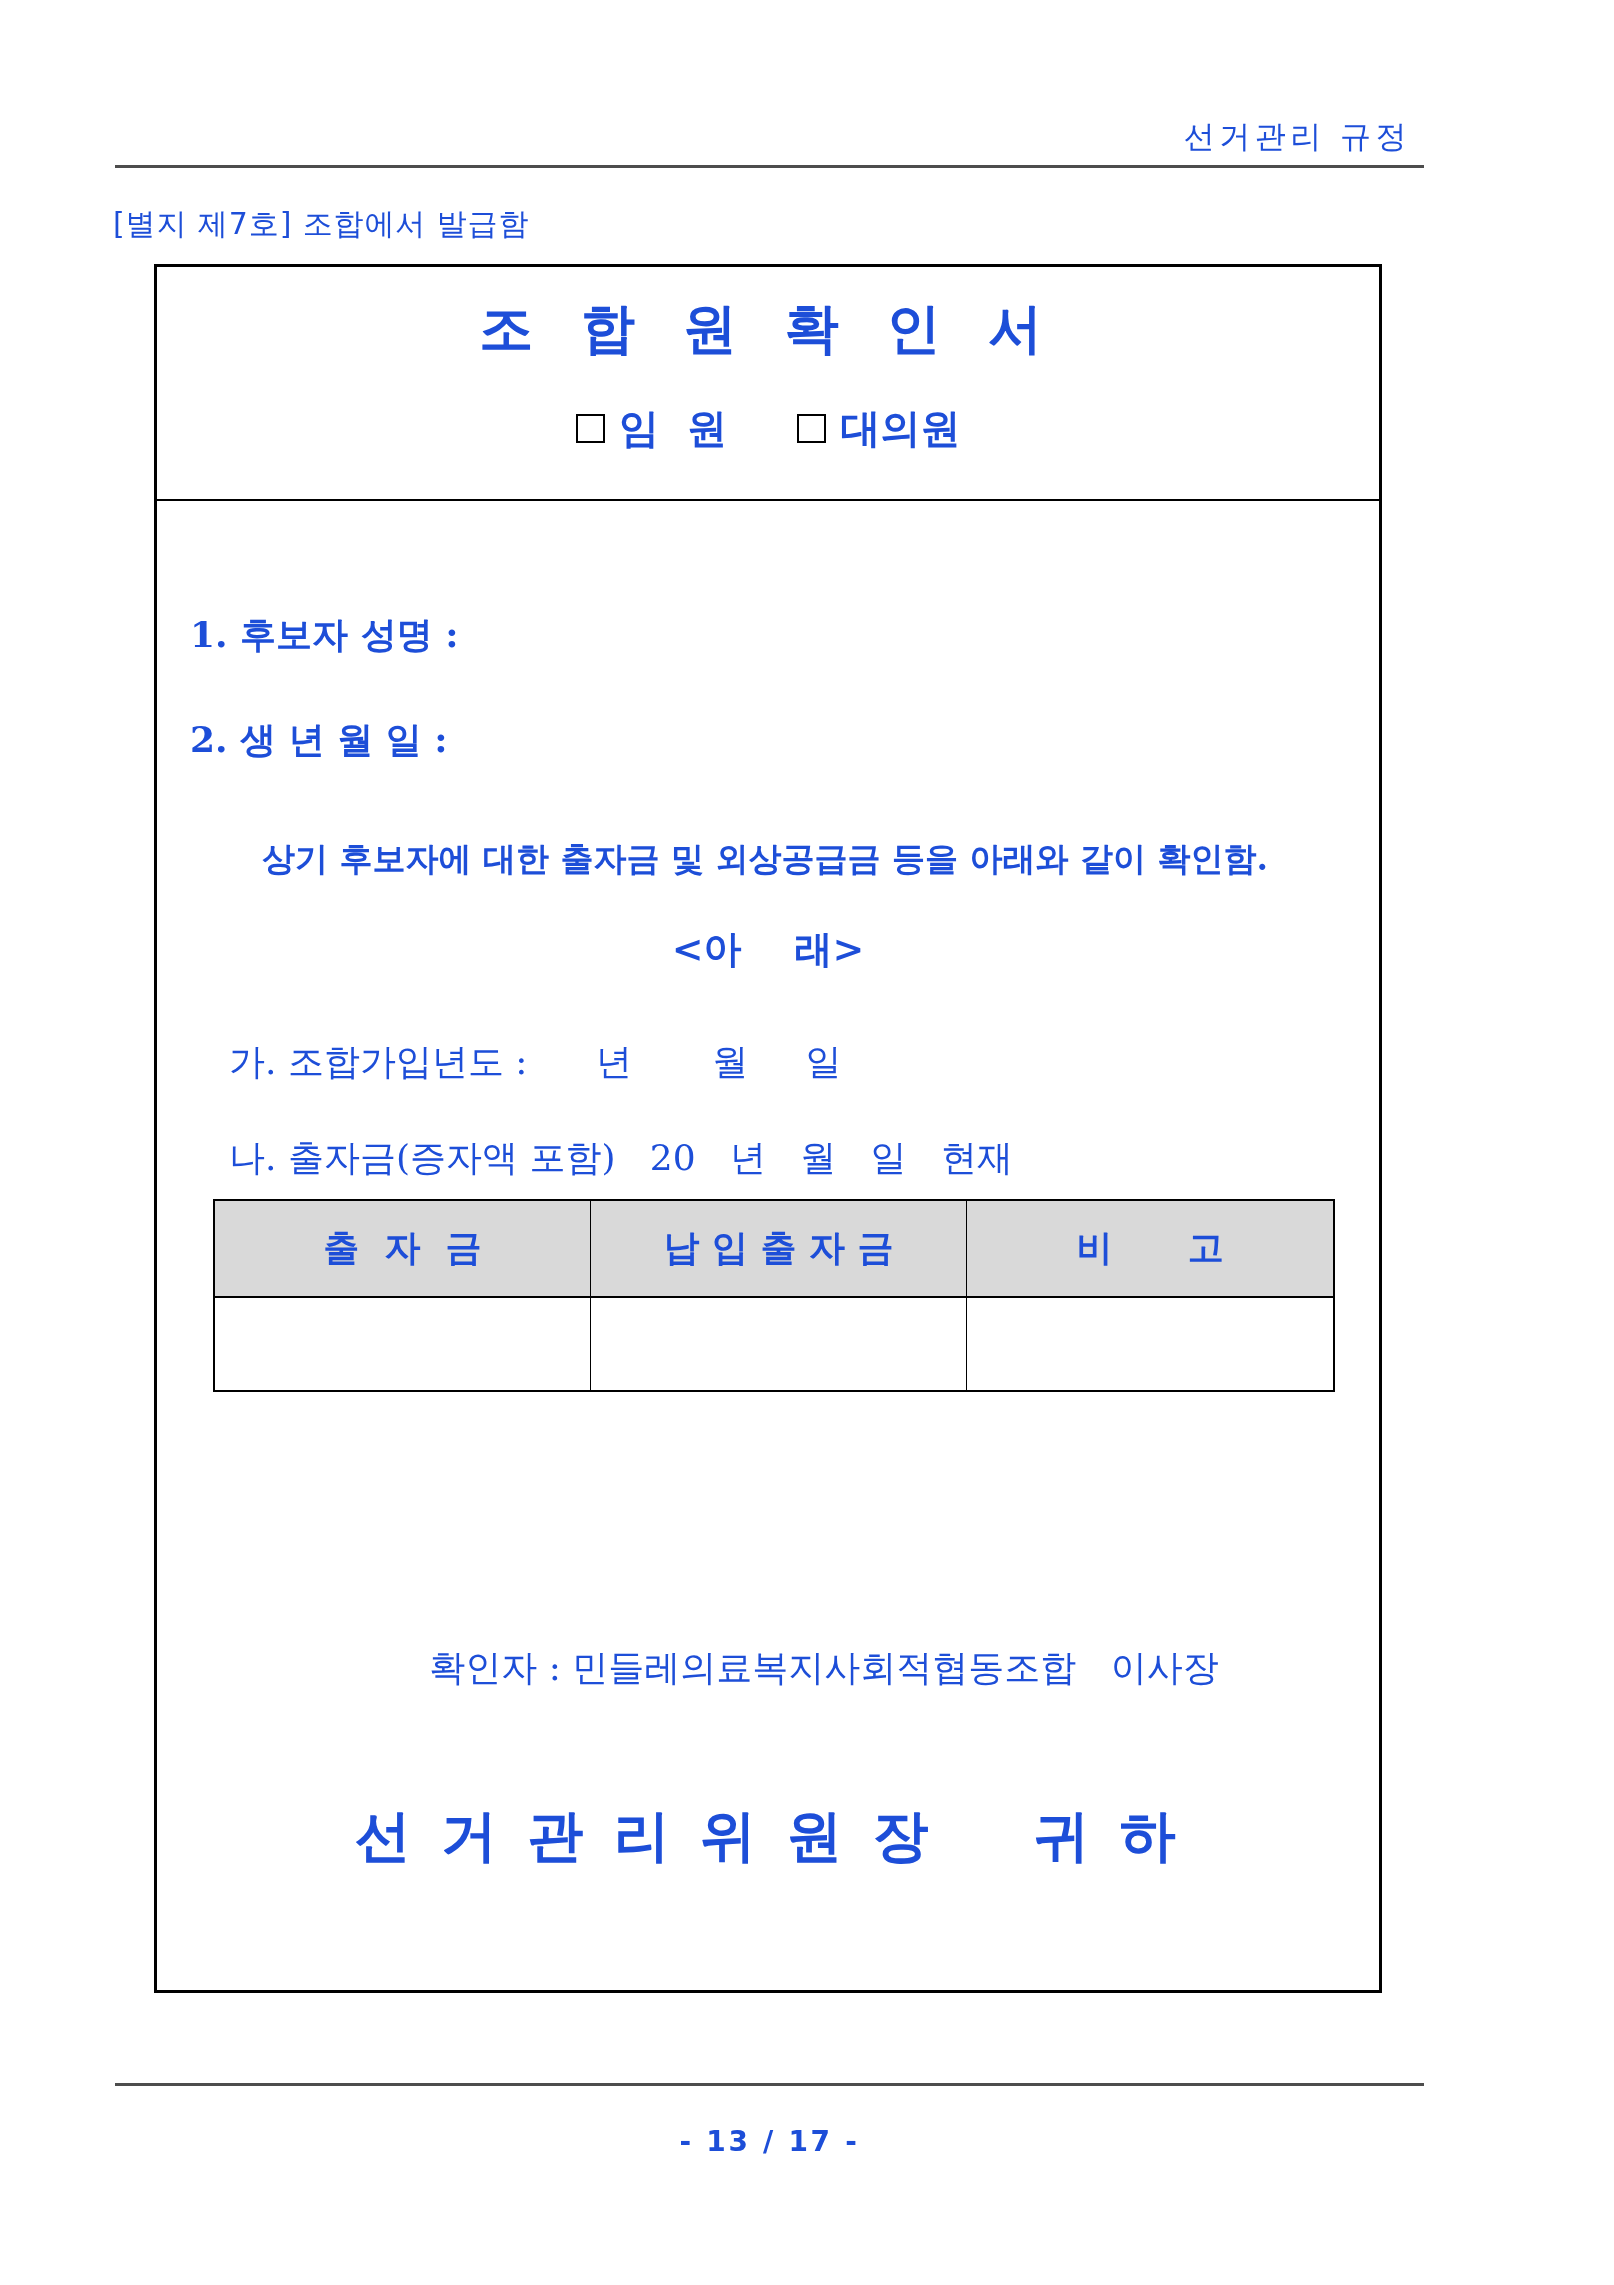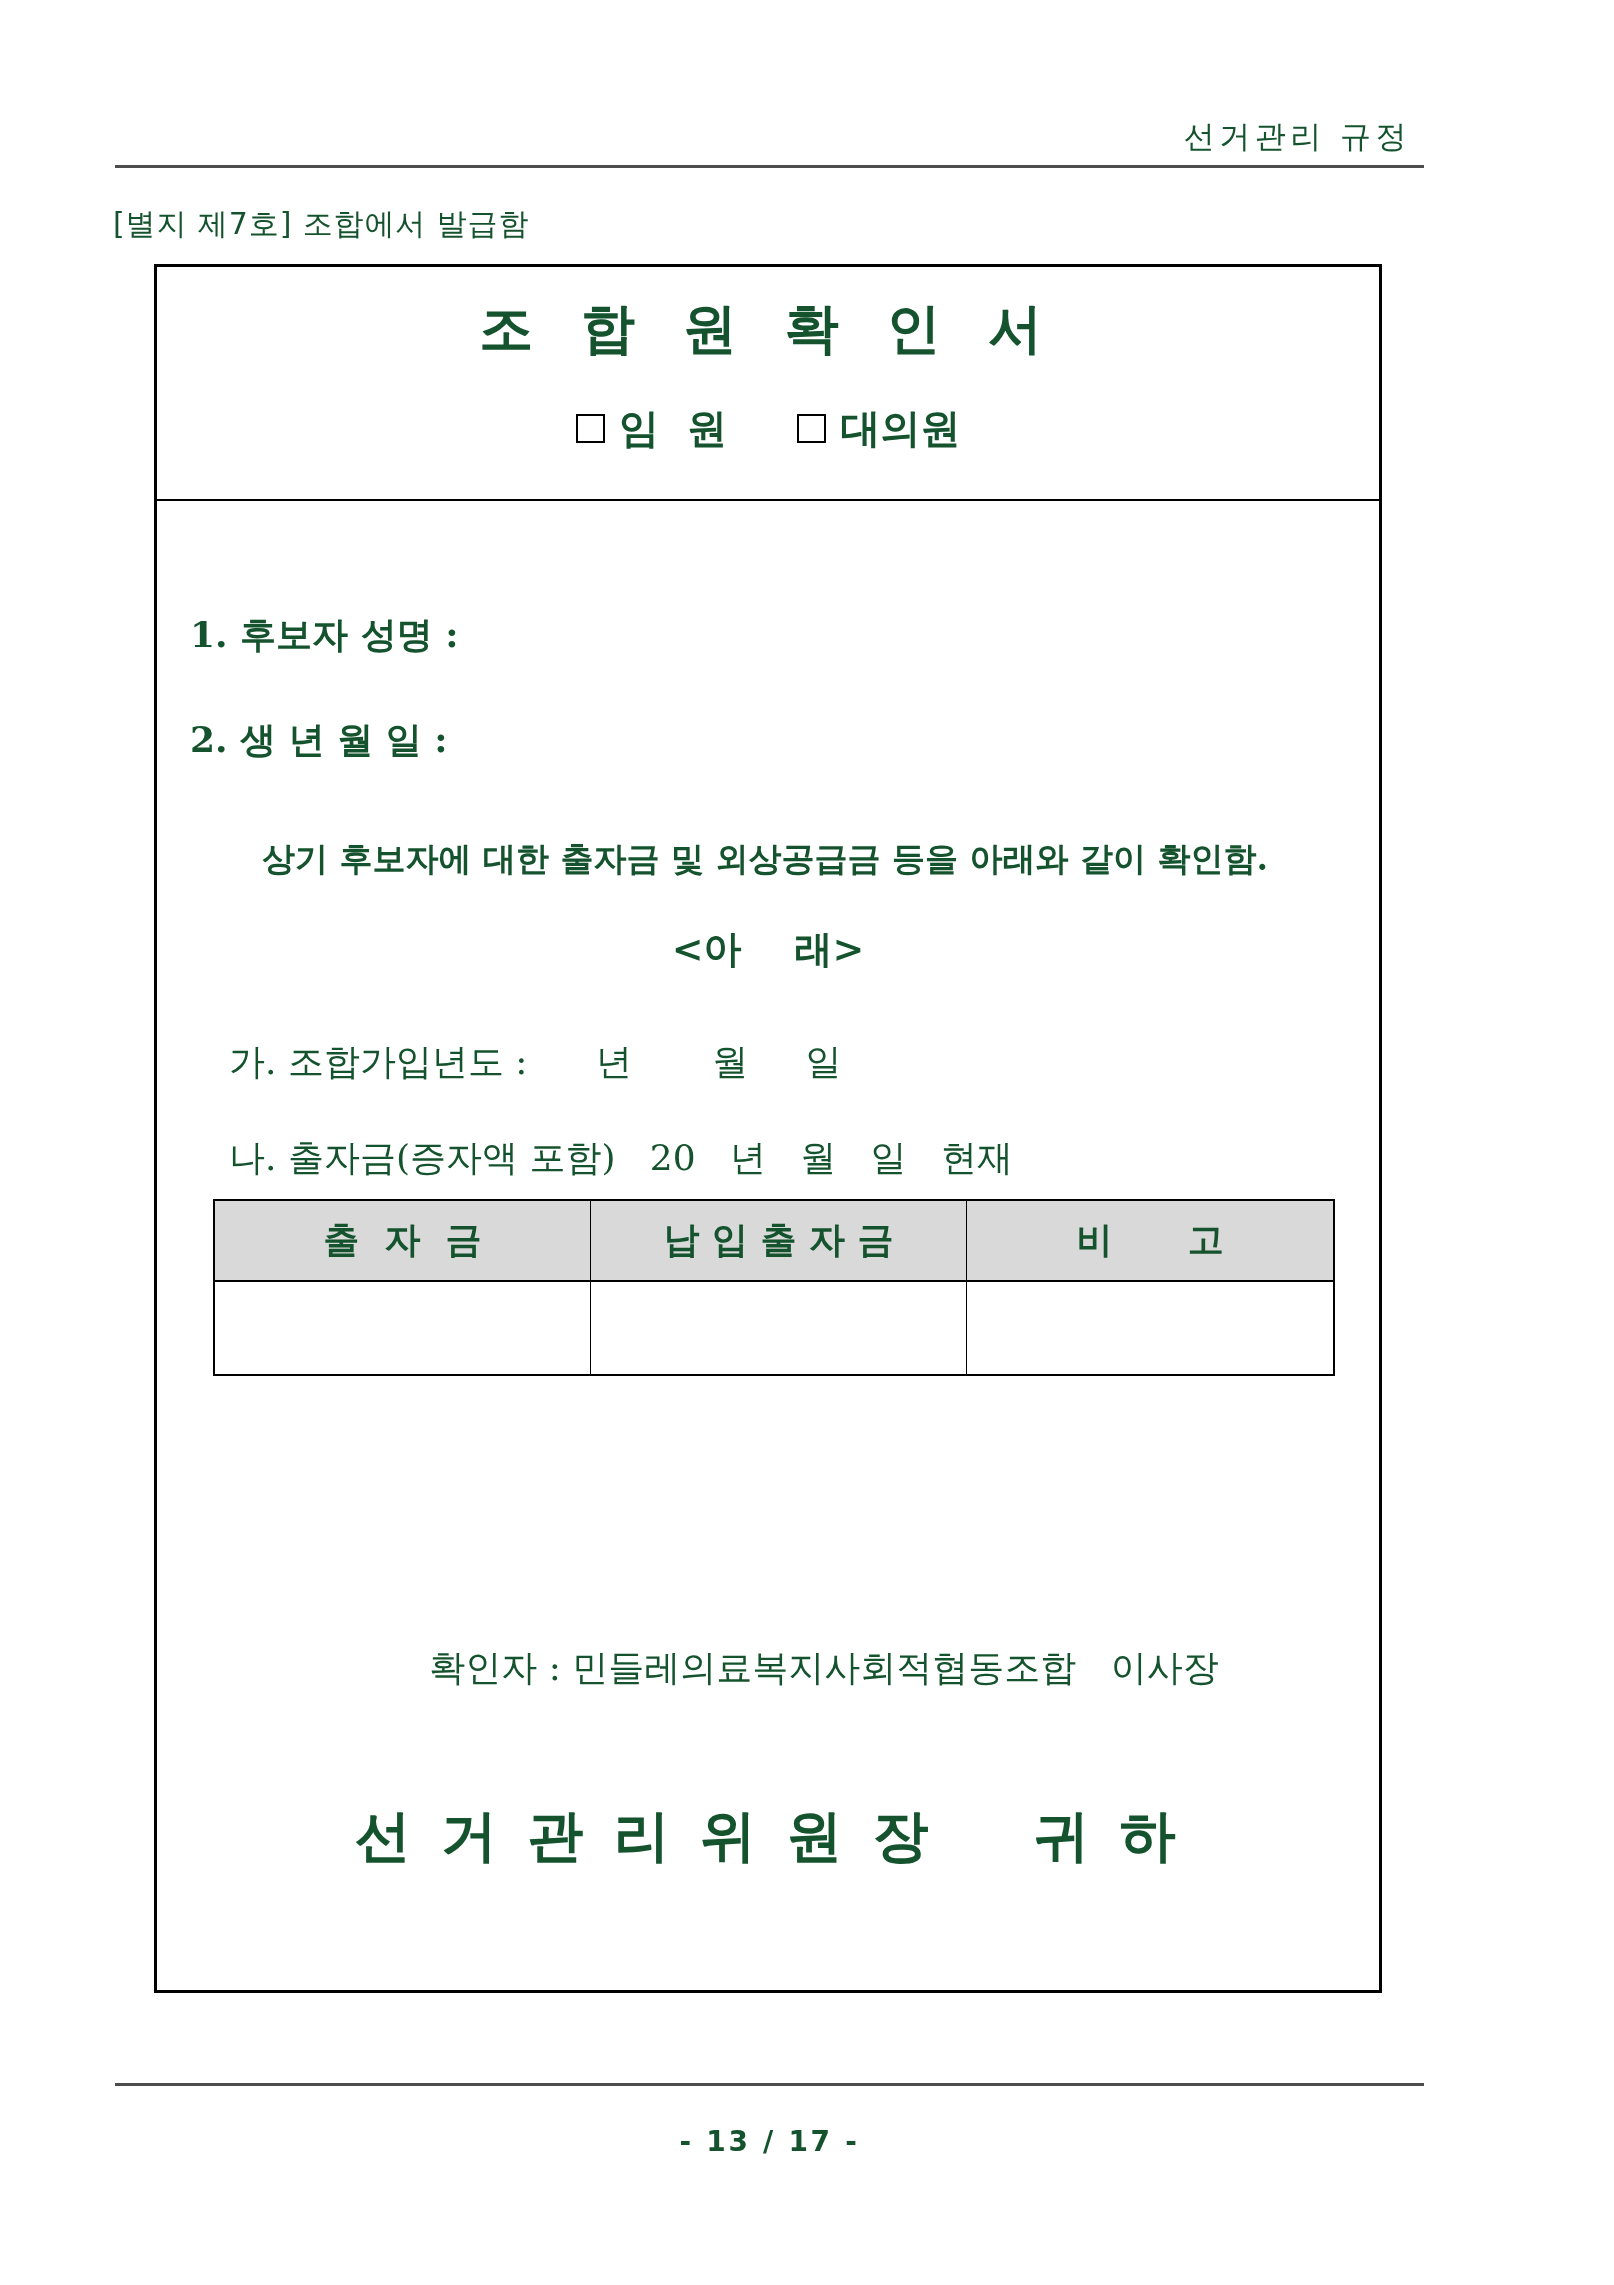--- a/index.html
+++ b/index.html
@@ -1,19 +1,19 @@
 <!DOCTYPE html>
 <html style="font-size:14.5px"><head>
 <meta charset="utf-8">
 <style>
   html,body{margin:0;padding:0;background:#ffffff;}
   .page{
     position:relative;
     width:1615px;height:2285px;
-    background:#ffffff;color:#14532d;
+    background:#ffffff;color:#1d4ed8;
     font-family:"DejaVu Serif","Liberation Serif",serif;
     overflow:hidden;
   }
   .rule{position:absolute;left:115px;width:1309px;height:2.7px;background:#4d4d4d;}
   .header-rule{top:165px;}
   .footer-rule{top:2083px;}
 
   .doc-header{
     position:absolute;top:116px;left:115px;width:1296px;
     text-align:right;font-size:31px;letter-spacing:4.5px;white-space:pre;
@@ -62,21 +62,21 @@
   .share-table{
     position:absolute;top:932px;left:56px;width:1122px;
     border-collapse:collapse;table-layout:fixed;
     border:2.7px solid #000;
   }
   .share-table th{
     height:71px;background:#d9d9d9;
     border:1.8px solid #000;border-bottom:2.7px solid #000;
     font-family:"DejaVu Sans","Liberation Sans",sans-serif;
     font-size:36px;font-weight:600;text-align:center;
-    white-space:pre;padding:4px;
+    white-space:pre;padding:12px;
   }
   .share-table td{
     height:92px;background:#fff;border:1.8px solid #000;padding:0;
   }
 
   .confirmer{
     position:absolute;top:1377px;left:0;width:100%;box-sizing:border-box;
     padding-left:112px;text-align:center;font-size:36px;white-space:pre;
   }
   .addressee{

